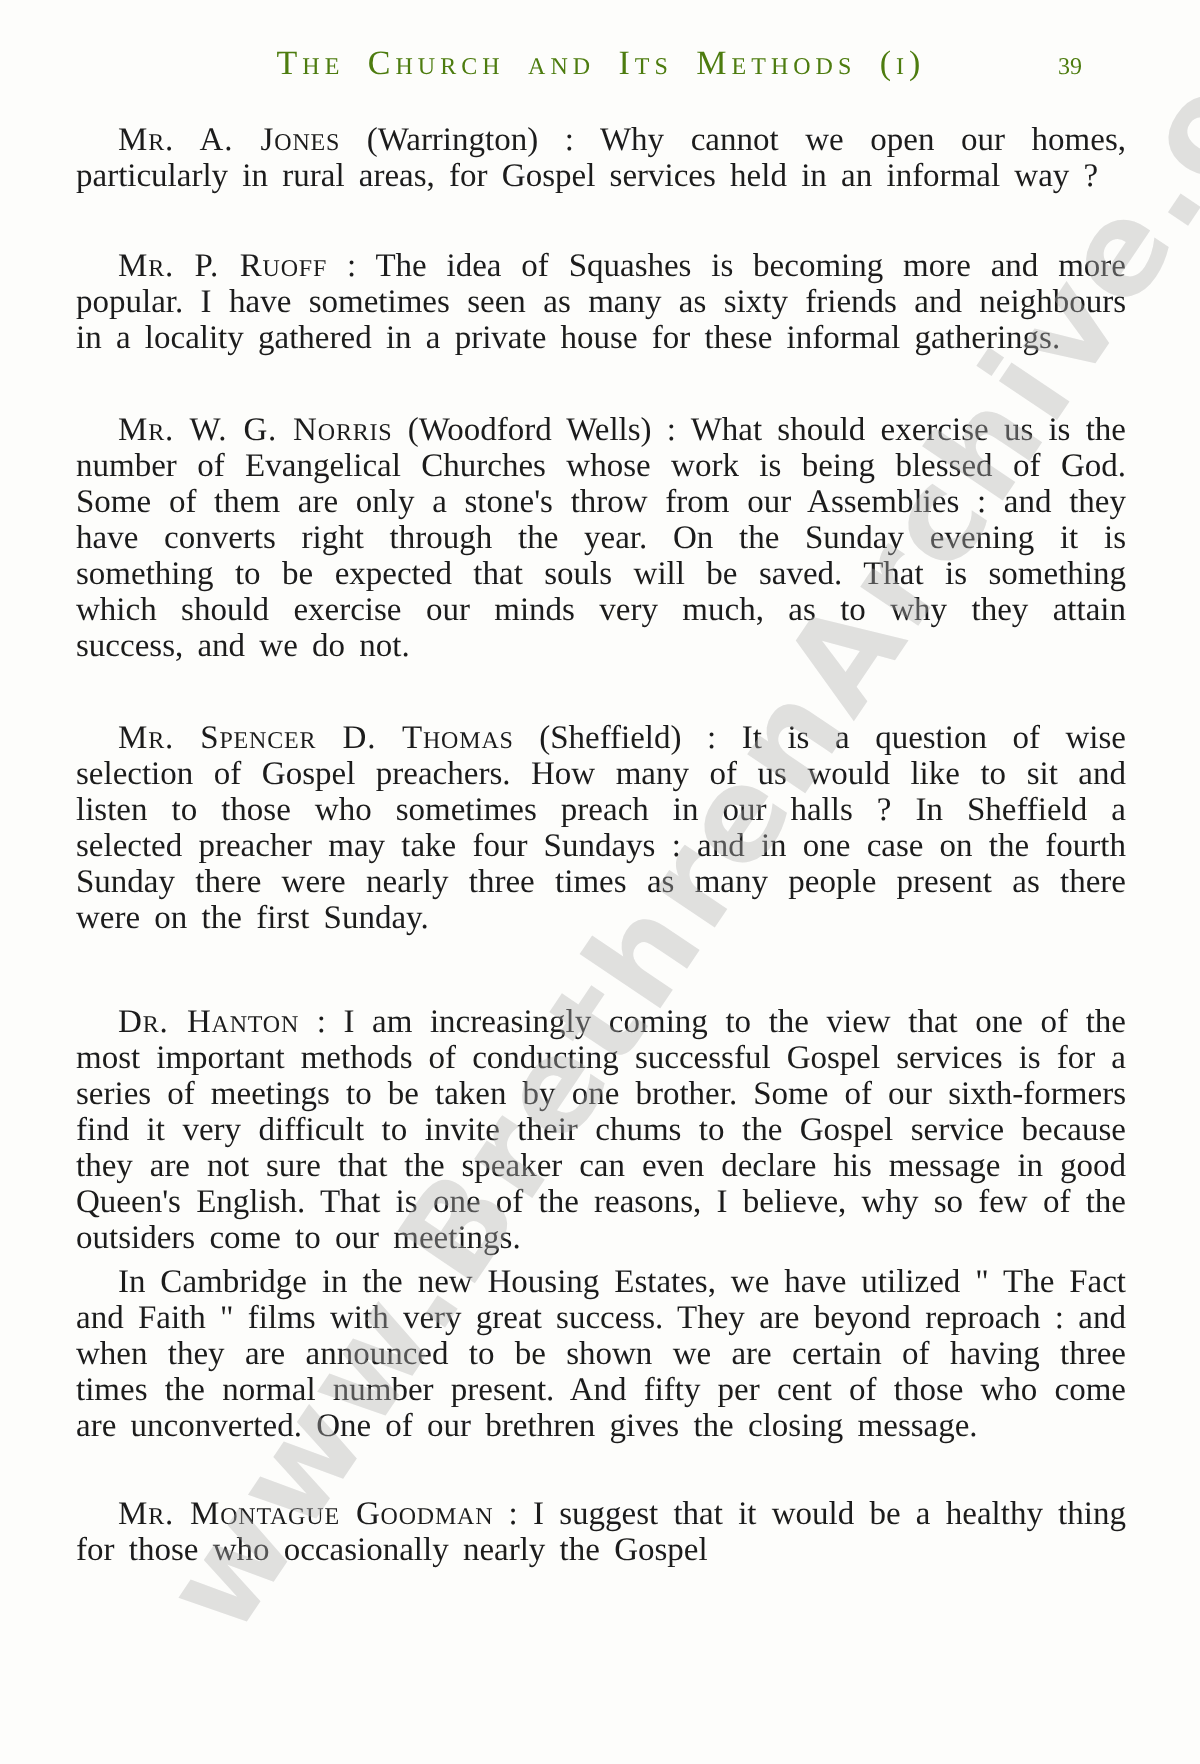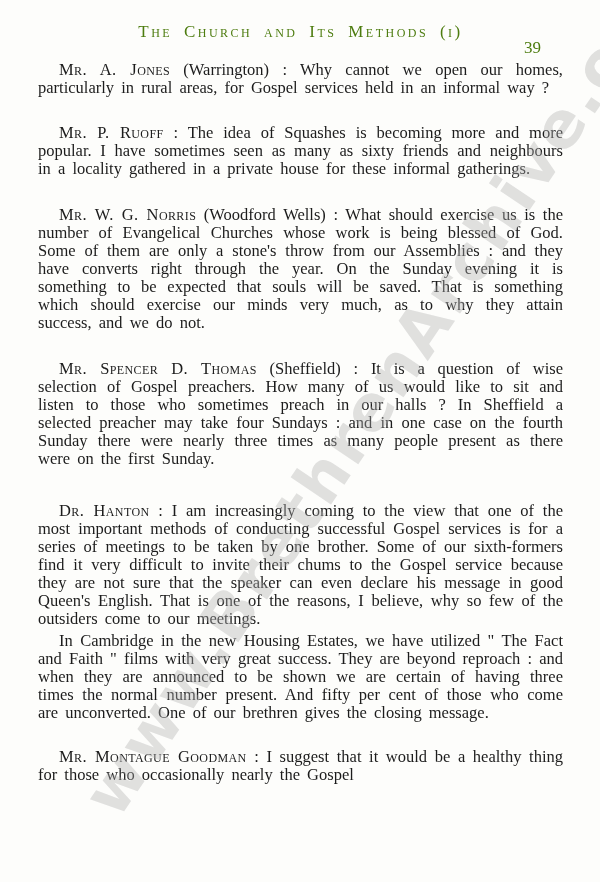--- a/index.html
+++ b/index.html
@@ -24,25 +24,25 @@
     text-align: center;
     font-size: 17px;
     font-variant: small-caps;
     letter-spacing: 2.5px;
     word-spacing: 5px;
     color: #4d7c0f;
   }
   .page-number {
     position: absolute;
     right: 22px;
-    top: 16px;
+    top: 4px;
     font-variant: normal;
     letter-spacing: 0;
     word-spacing: 0;
-    font-size: 17px;
+    font-size: 12px;
   }
   .para {
     font-size: 16.5px;
     line-height: 18px;
     text-align: justify;
     text-indent: 21px;
     word-spacing: 3px;
     margin: 0;
   }
   .speaker {

